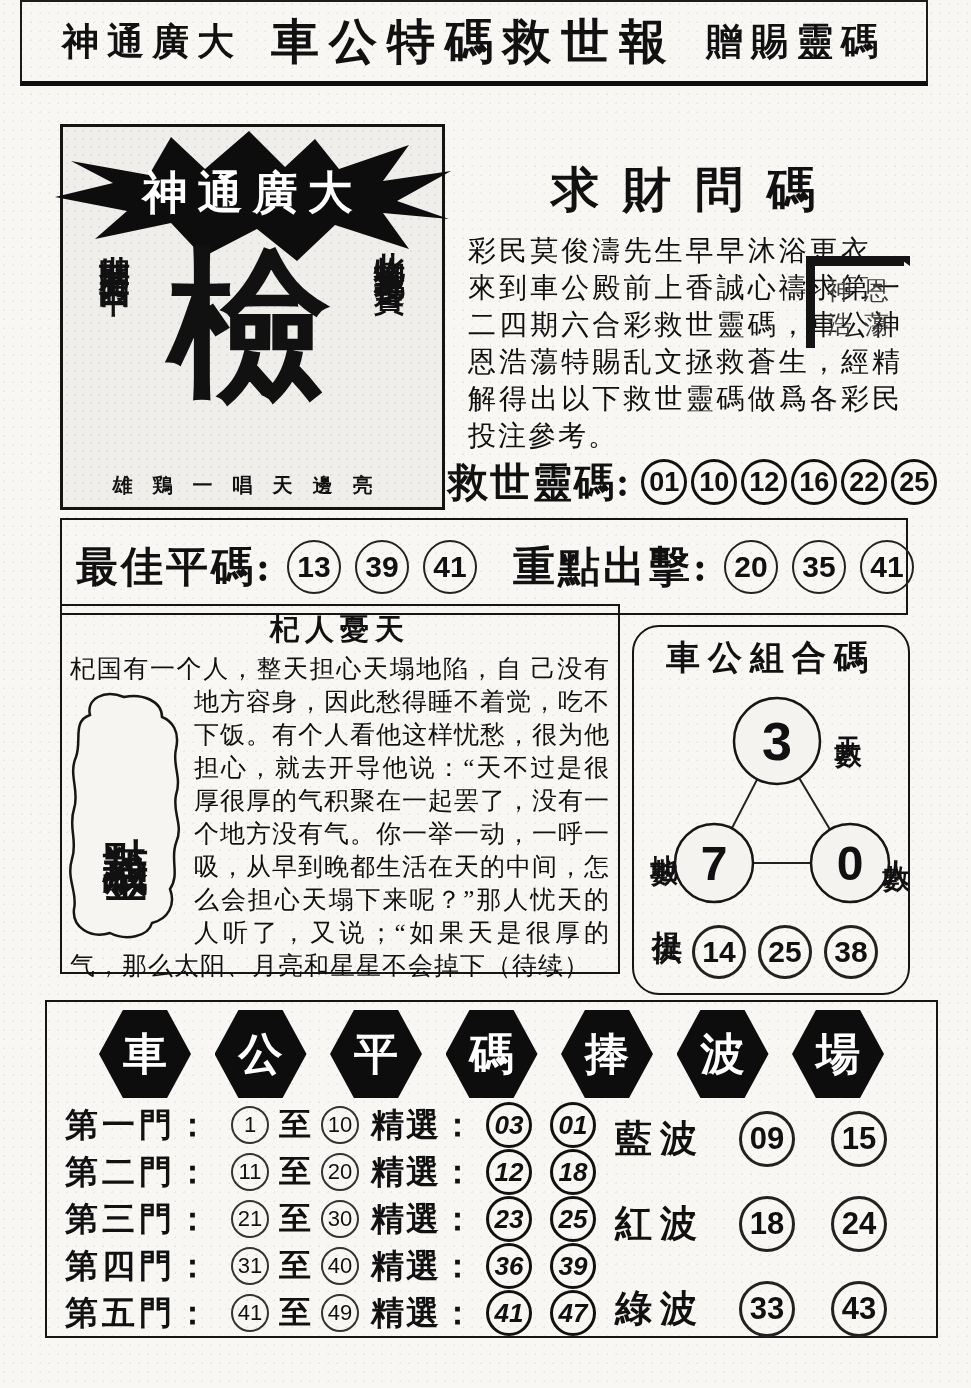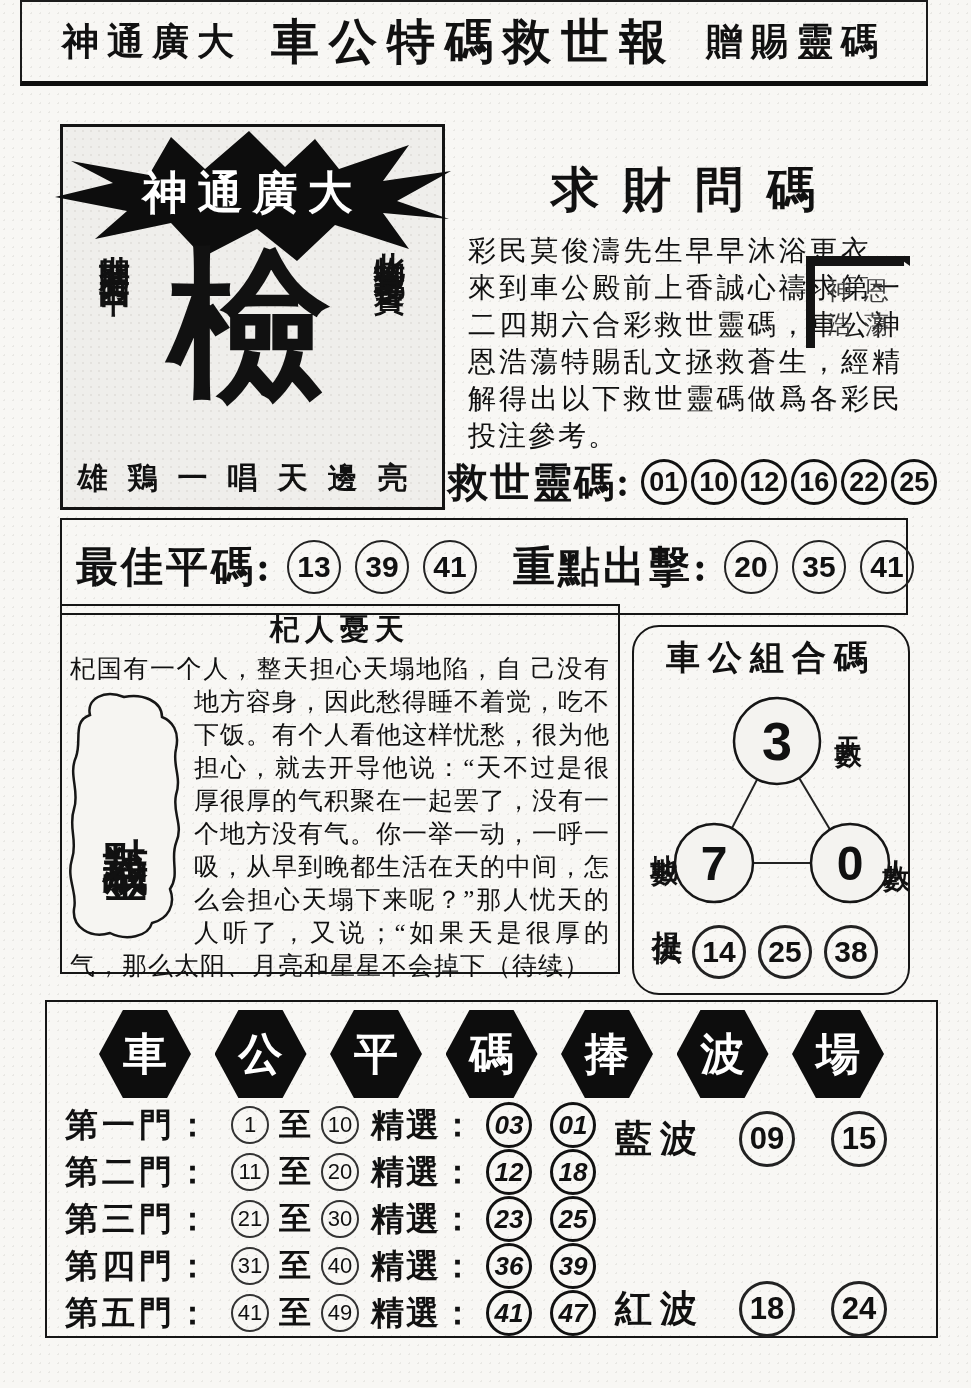--- a/index.html
+++ b/index.html
@@ -48,21 +48,21 @@
     font-weight:bold;white-space:nowrap;
   }
   .mystery-left{position:absolute;left:30px;top:104px;font-size:31px;letter-spacing:5px;}
   .mystery-right{position:absolute;right:32px;top:100px;font-size:31px;letter-spacing:5px;}
   .mystery-big{
     position:absolute;left:50%;top:118px;transform:translateX(-52%);
     font-size:162px;line-height:1;font-weight:bold;
   }
   .mystery-bottom{
     position:absolute;left:0;bottom:8px;width:100%;text-align:center;
-    font-size:30px;font-weight:bold;letter-spacing:20px;white-space:nowrap;
+    font-size:20px;font-weight:bold;letter-spacing:20px;white-space:nowrap;
   }
 
   
   .fortune-title{
     position:absolute;left:460px;top:158px;width:470px;text-align:center;
     font-size:48px;font-weight:bold;letter-spacing:24px;white-space:nowrap;
   }
   .fortune-body{
     position:absolute;left:468px;top:232px;width:434px;
     font-size:28px;line-height:37px;letter-spacing:2px;text-align:justify;
@@ -340,16 +340,23 @@
           <span class="circle c-wave">15</span>
         </span>
       </div>
       <div class="wave-row">
         <span class="wave-label">紅波</span>
         <span class="wave-nums">
           <span class="circle c-wave">18</span>
           <span class="circle c-wave">24</span>
         </span>
       </div>
+      <div class="wave-row">
+        <span class="wave-label">綠波</span>
+        <span class="wave-nums">
+          <span class="circle c-wave">33</span>
+          <span class="circle c-wave">43</span>
+        </span>
+      </div>
     </div>
   </div>
 
 </div>
 
 </body></html>

